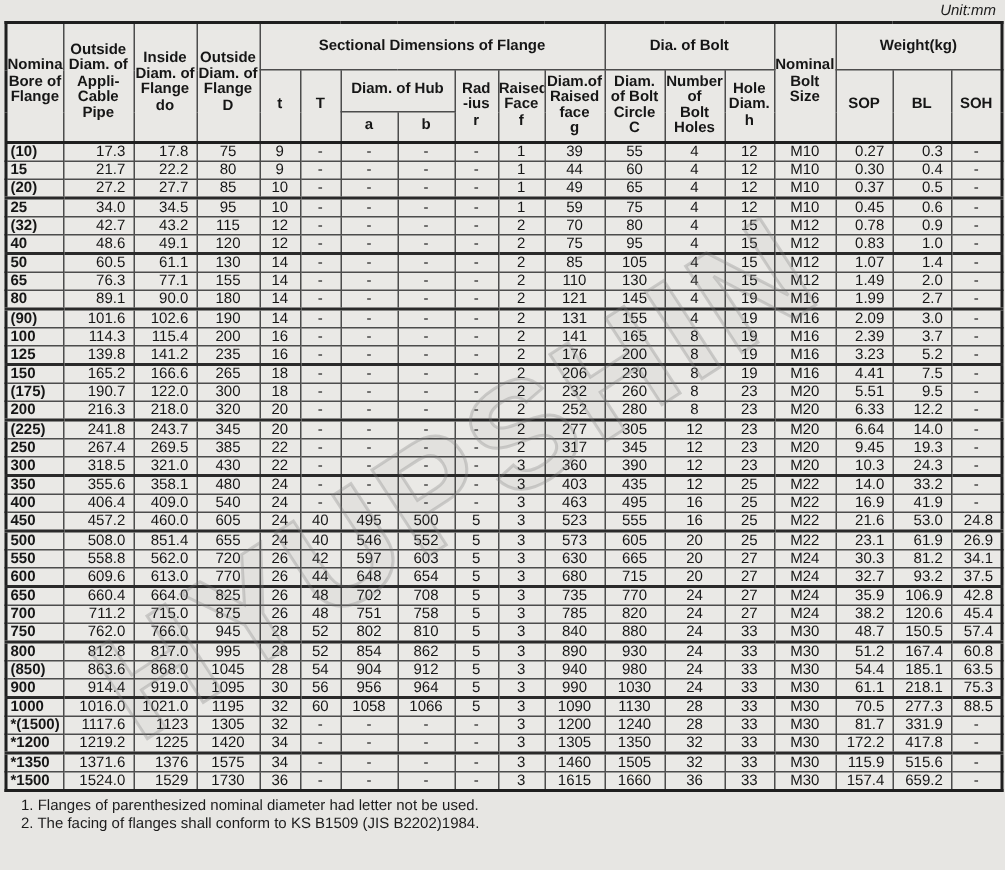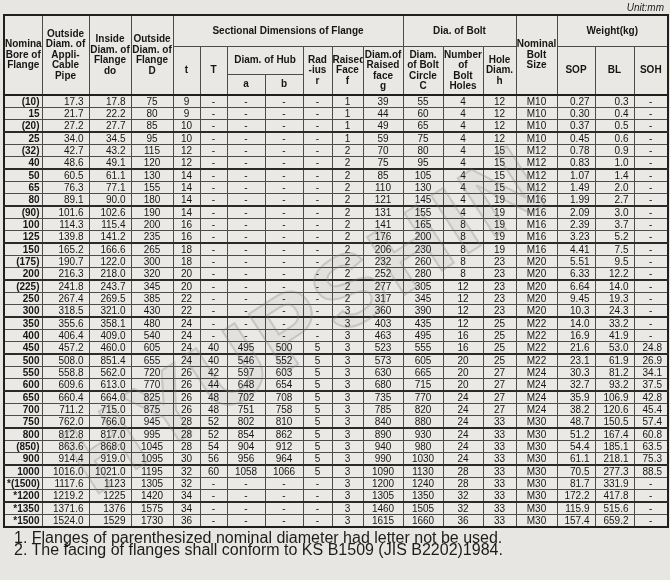--- a/index.html
+++ b/index.html
@@ -30,26 +30,26 @@
   tr.h1 th{height:30px;}
   tr.h2 th{height:27px;}
   tr.h3 th{height:19px;}
   tbody td{
     font-size:10px;line-height:11px;height:11px;
     text-align:center;padding:0 2px;
     background:#eae9e6;
   }
   tbody td.num{text-align:right;padding-right:5px;}
   tbody td.dash{text-align:center;}
-  tbody td.nominal{font-weight:bold;text-align:right;}
+  tbody td.nominal{font-weight:bold;text-align:left;}
   table{border:2px solid #1f1f1f;}
   thead{border-bottom:2px solid #1f1f1f;}
   tr.group-end td{border-bottom:2px solid #2a2a2a;}
   .notes{
-    margin:4px 0 0 14px;font-size:16px;line-height:11.5px;color:#1c1c1c;
+    margin:4px 0 0 14px;font-size:10px;line-height:11.5px;color:#1c1c1c;
   }
   .notes div{margin-bottom:0.5px;}
   .watermark{
     position:absolute;left:18px;top:220px;width:700px;
     font-size:100px;font-weight:bold;letter-spacing:4px;
     color:rgba(0,0,0,0.03);
     -webkit-text-stroke:2px rgba(125,125,125,0.30);
     transform:rotate(-33deg);transform-origin:center center;
     pointer-events:none;z-index:5;user-select:none;
   }

